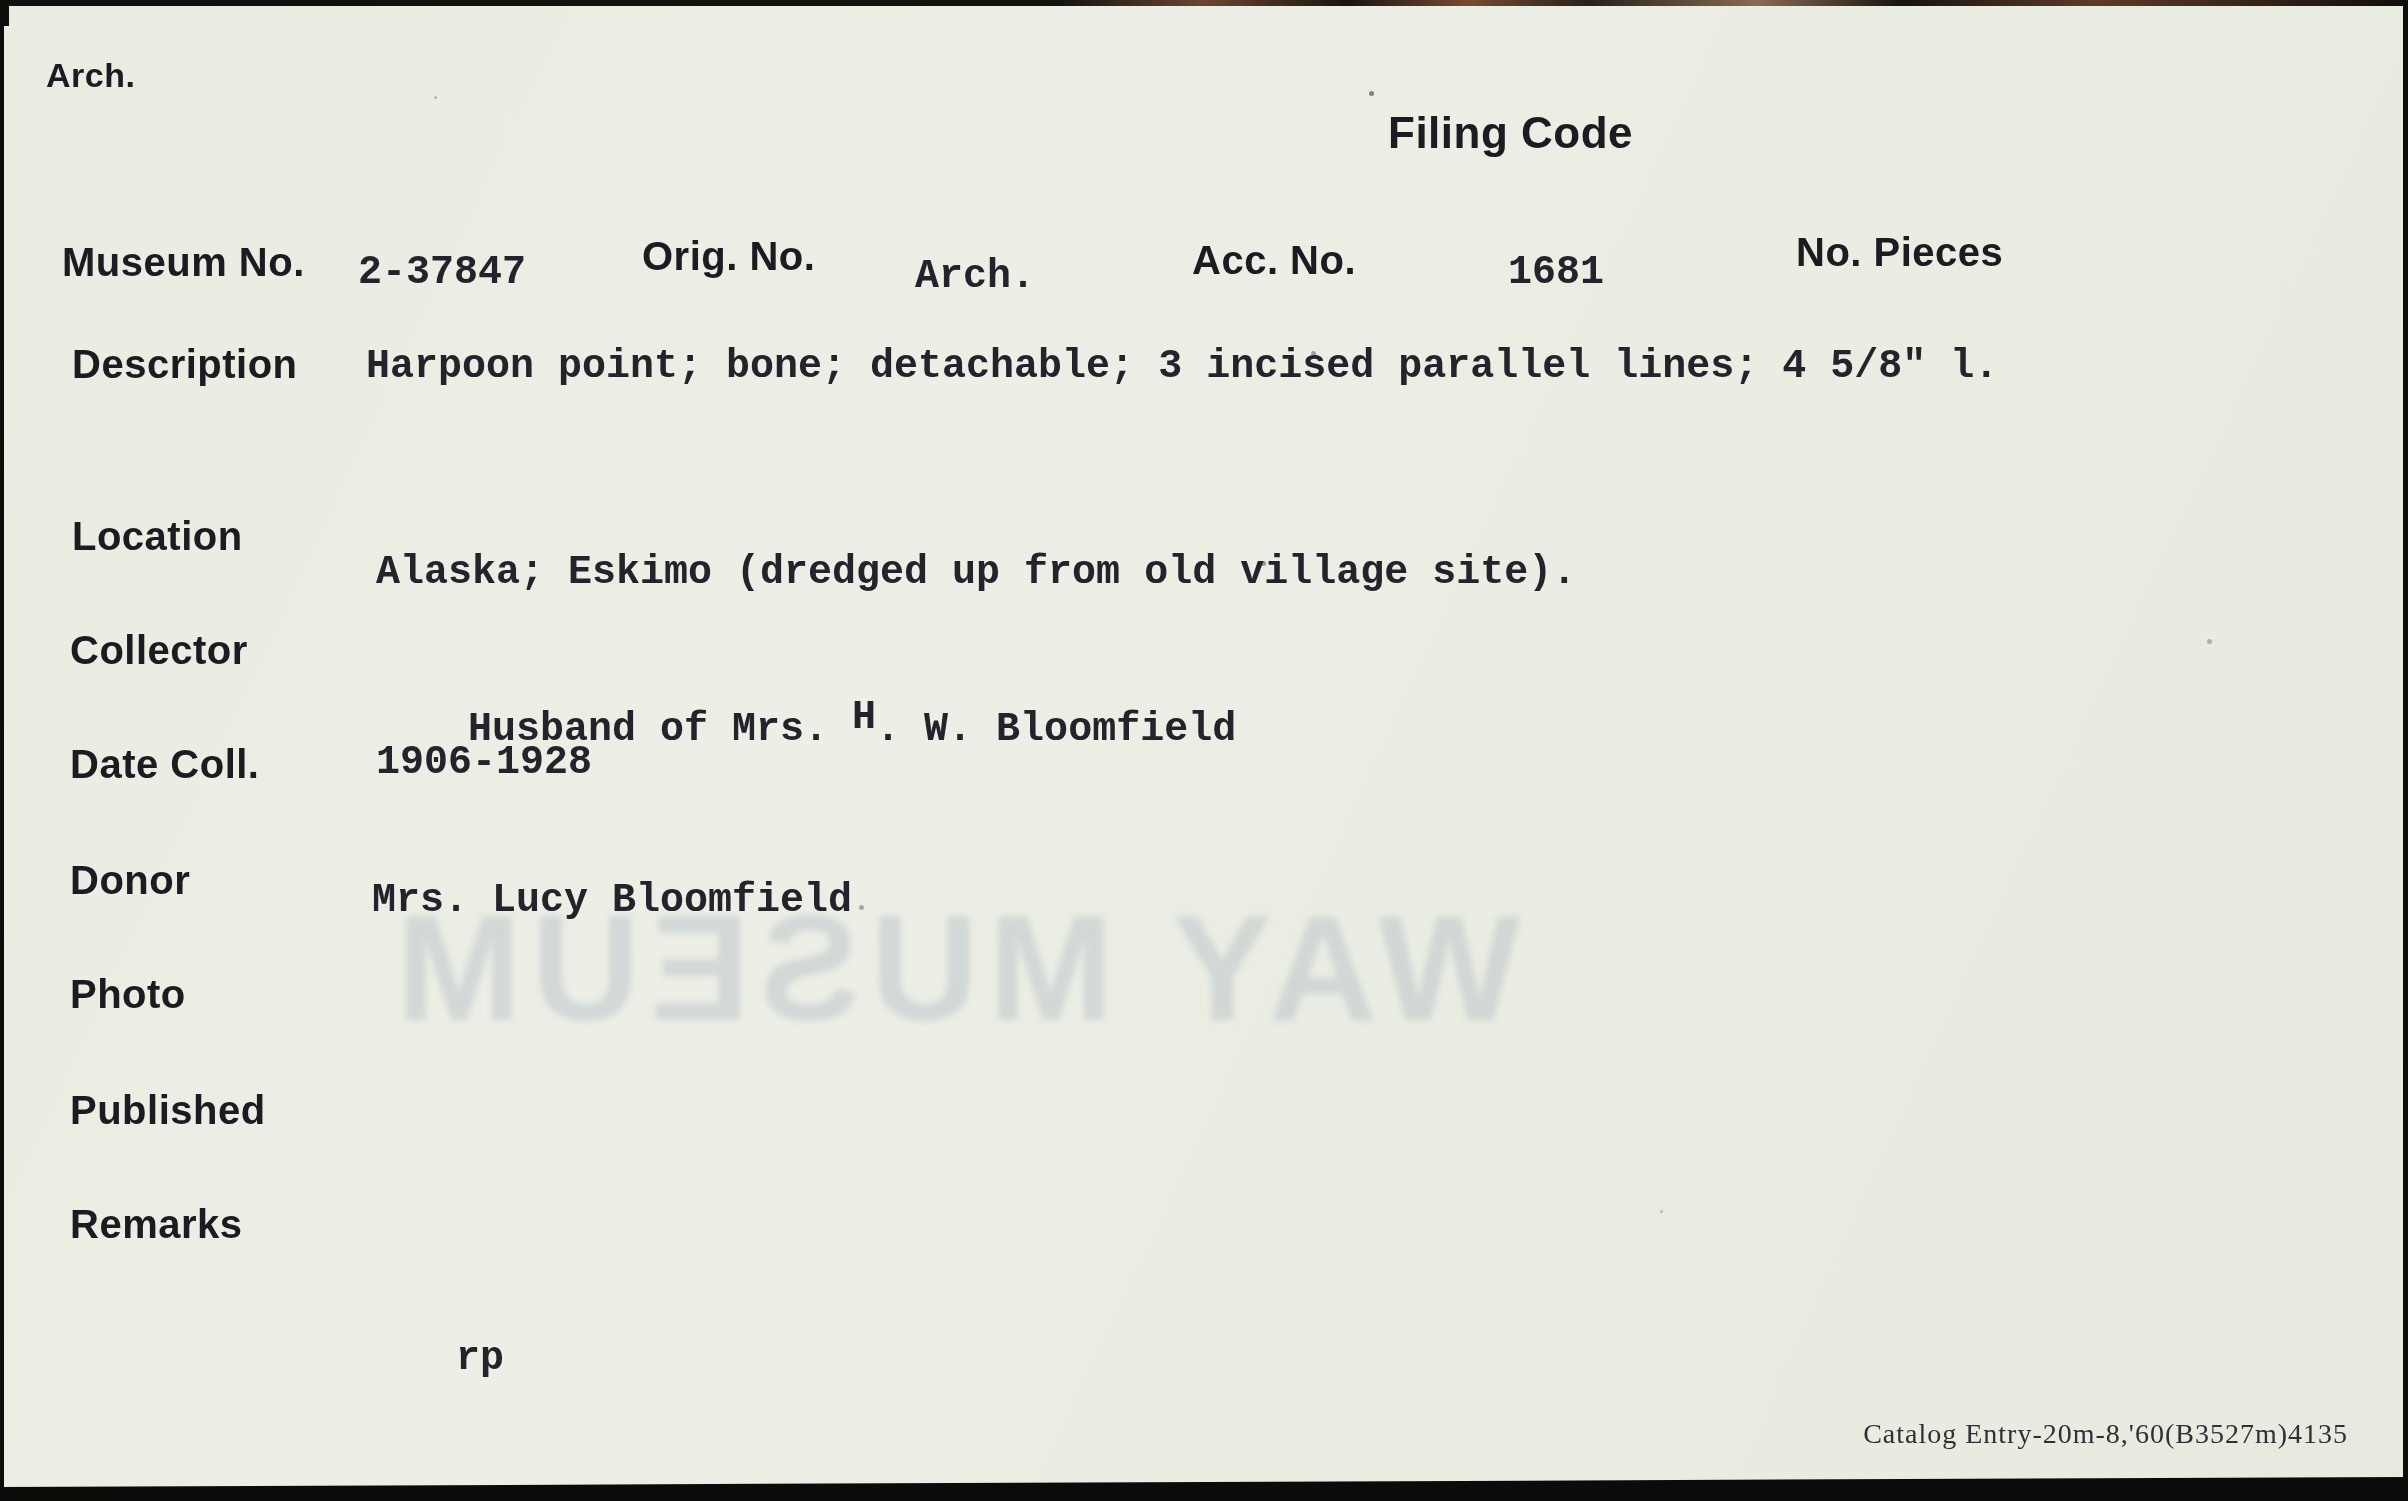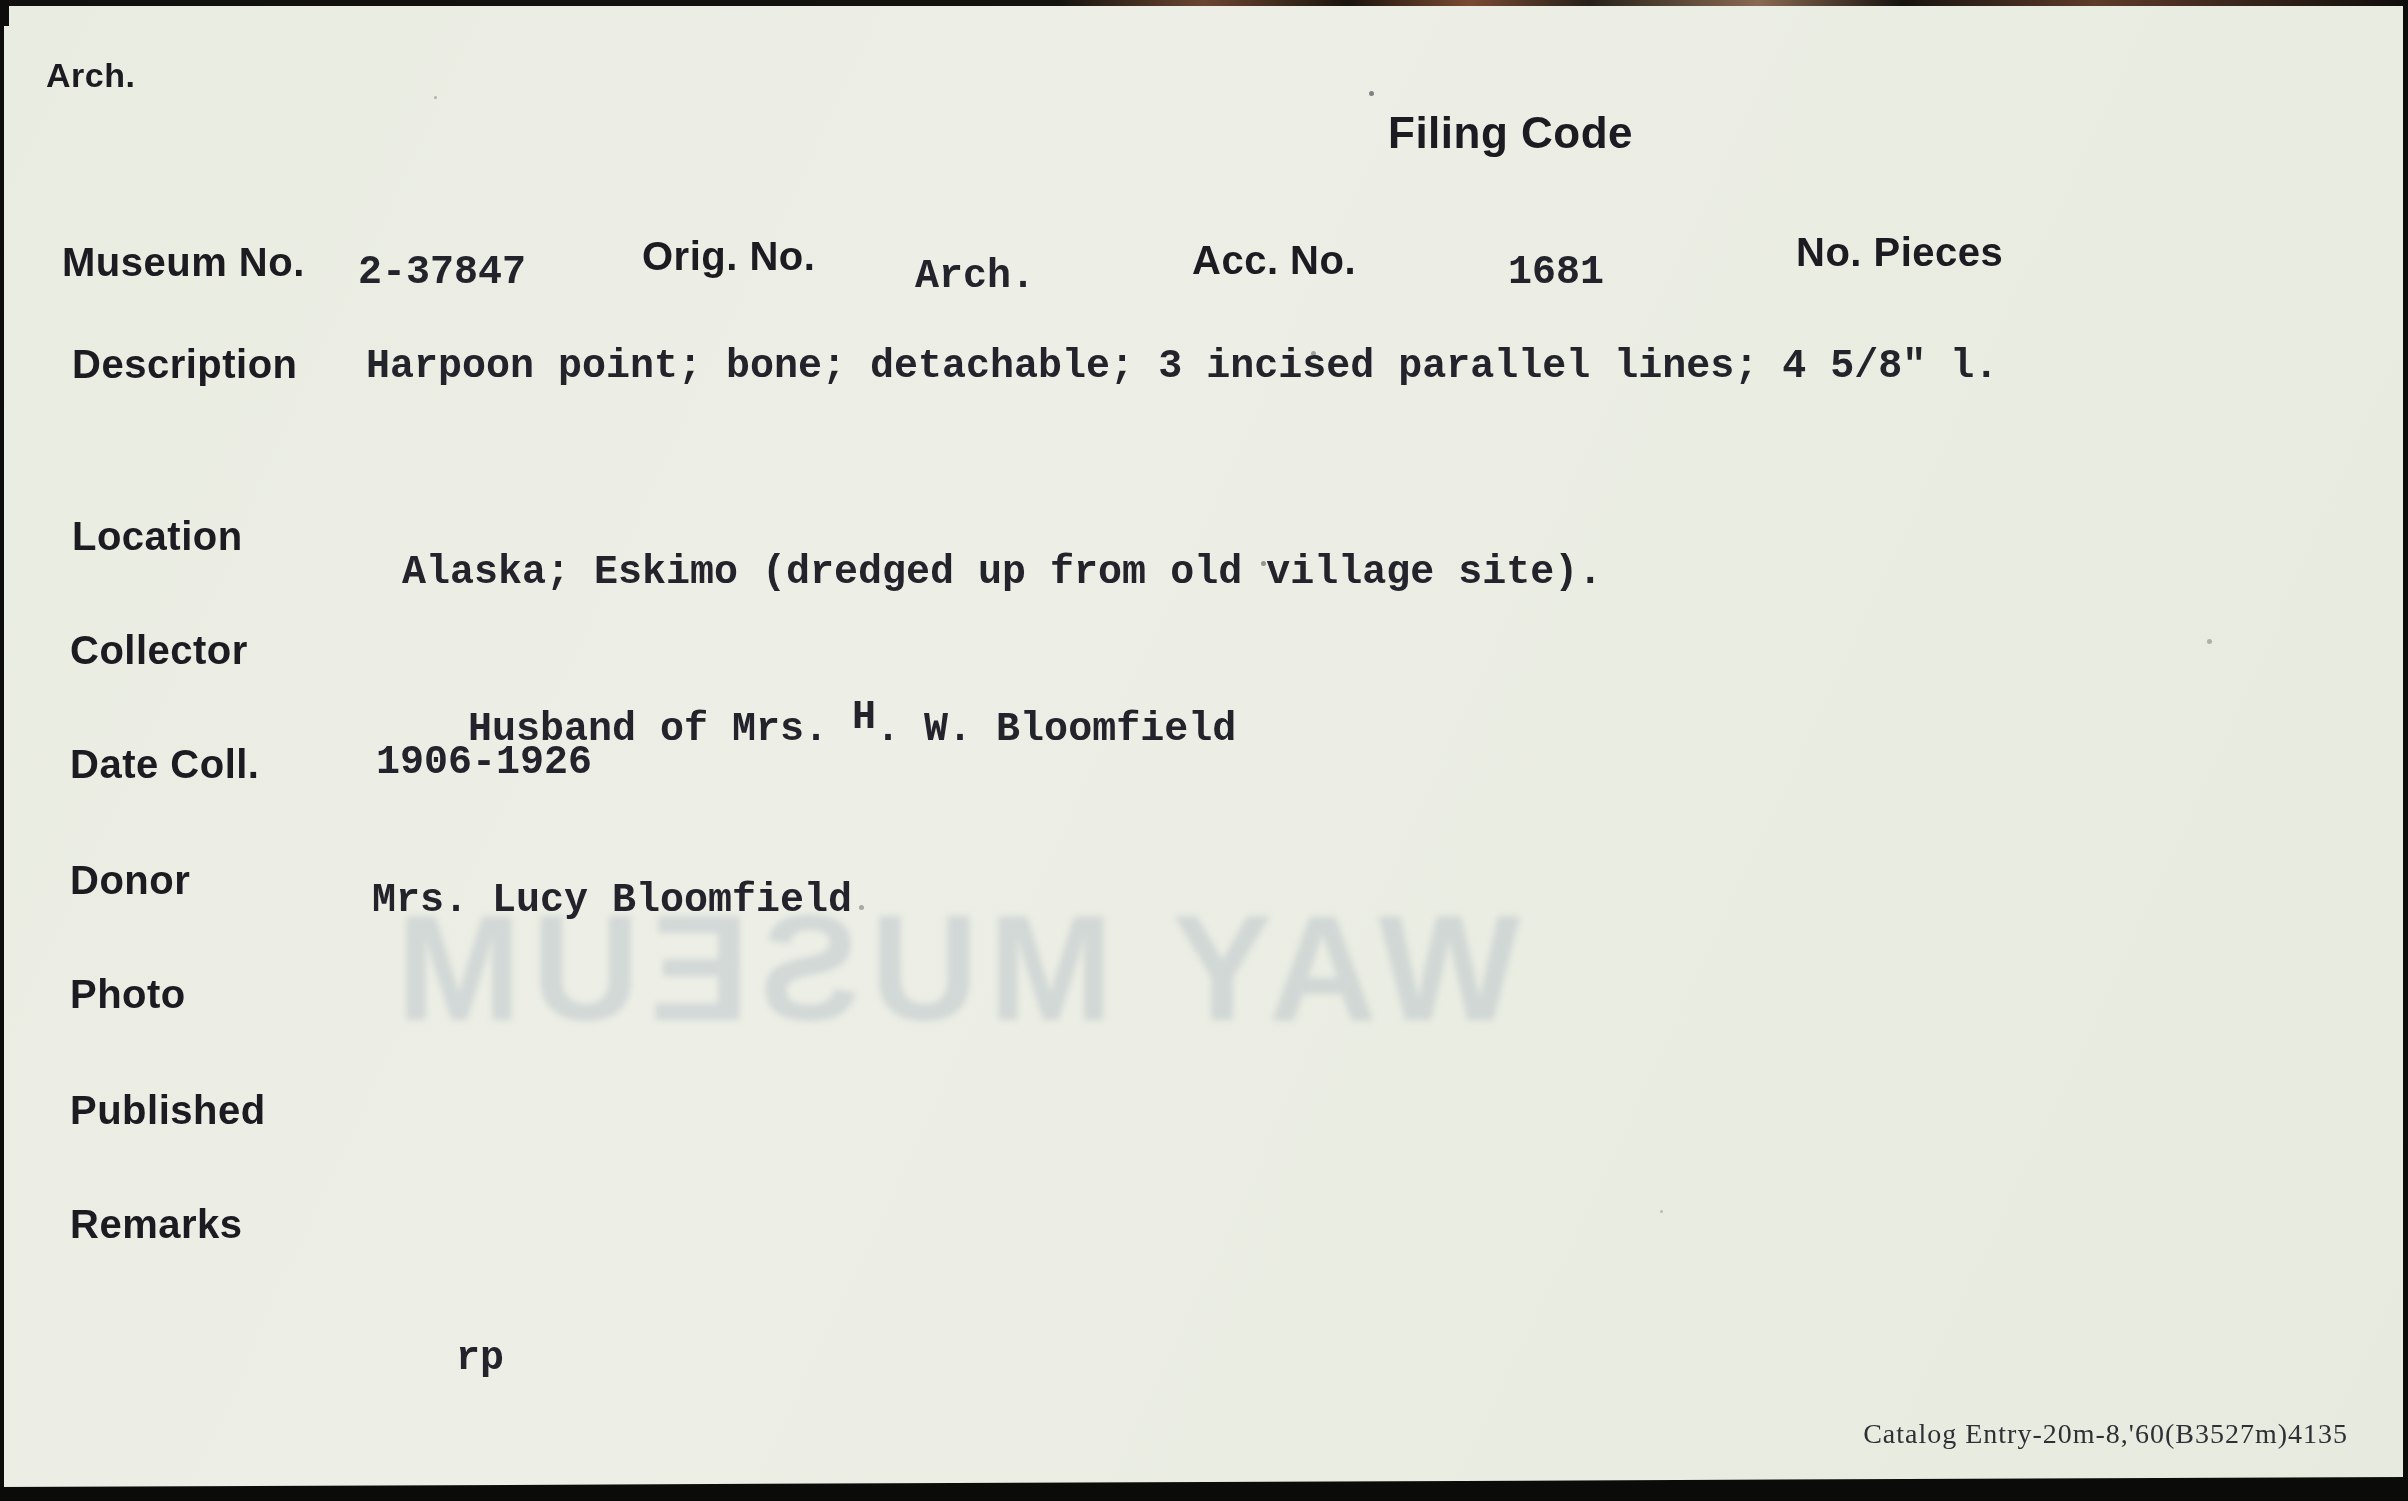--- a/index.html
+++ b/index.html
@@ -41,21 +41,21 @@
   .l-orig{left:642px;top:234px;}
   .v-orig{left:915px;top:254px;}
   .l-acc{left:1192px;top:238px;}
   .v-acc{left:1508px;top:250px;}
   .l-pieces{left:1796px;top:230px;}
 
   .l-desc{left:72px;top:342px;}
   .v-desc{left:366px;top:344px;}
 
   .l-loc{left:72px;top:514px;}
-  .v-loc{left:376px;top:550px;margin-left:26px;}
+  .v-loc{left:376px;top:550px;}
 
   .l-coll{left:70px;top:628px;text-align:right;}
   .v-coll{left:372px;top:650px;}
 
   .l-date{left:70px;top:742px;}
   .v-date{left:376px;top:740px;}
 
   .l-donor{left:70px;top:858px;}
   .v-donor{left:372px;top:842px;margin-top:36px;}
 
@@ -103,21 +103,21 @@
 
   <span class="label l-loc">Location</span>
   <span class="typed v-loc">Alaska; Eskimo (dredged up from old village site).</span>
 
   <span class="label l-coll">Collector</span>
   <span class="typed v-coll">
     <span>Husband of Mrs. </span><span class="sup">H</span><span>. W. Bloomfield</span>
   </span>
 
   <span class="label l-date">Date Coll.</span>
-  <span class="typed v-date">1906-1926</span>
+  <span class="typed v-date">1906-1928</span>
 
   <span class="label l-donor">Donor</span>
   <span class="typed v-donor">Mrs. Lucy Bloomfield</span>
 
   <span class="label l-photo">Photo</span>
   <span class="label l-pub">Published</span>
   <span class="label l-rem">Remarks</span>
 
   <span class="typed initials">rp</span>
   <span class="print print-code">Catalog Entry-20m-8,'60(B3527m)4135</span>

